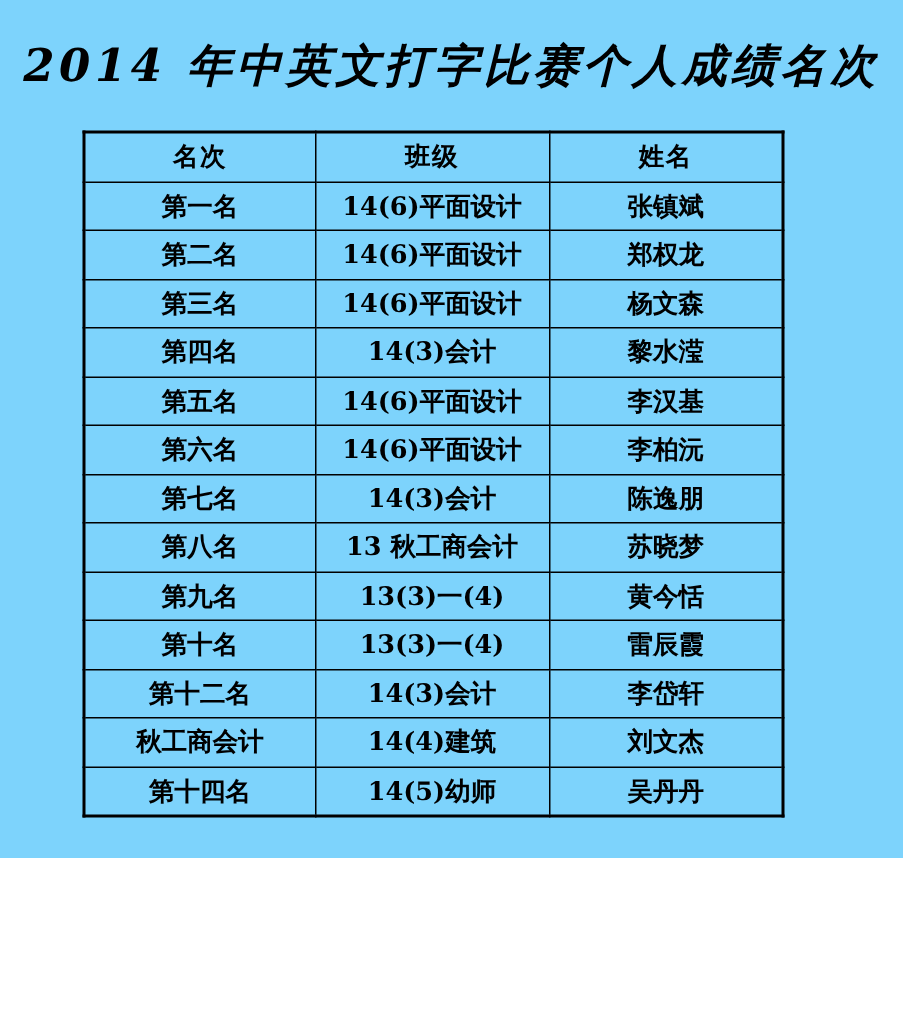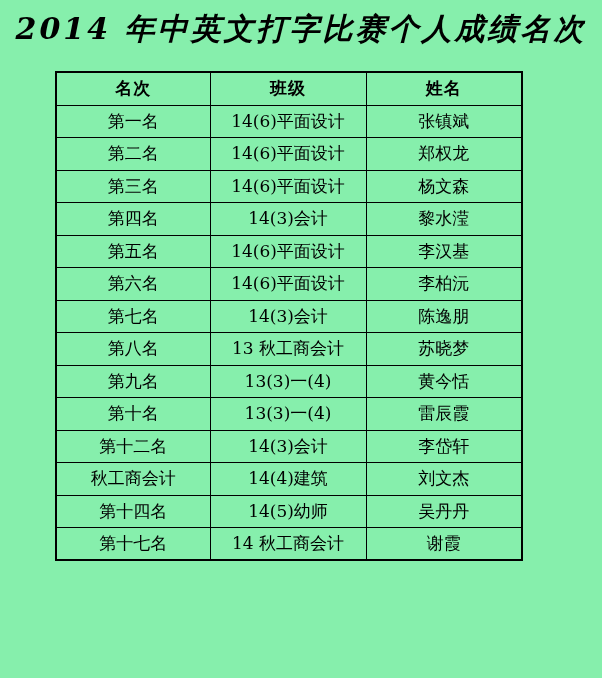--- a/index.html
+++ b/index.html
@@ -9,24 +9,24 @@
   }
   body {
     width: 602px;
     height: 678px;
     color: #000000;
     font-family: "DejaVu Serif", "Liberation Serif", serif;
     overflow: hidden;
   }
   .page {
     width: 602px;
-    height: 678px;
-    background: #86efac;
+    height: 572px;
+    background: #7dd3fc;
     box-sizing: border-box;
-    padding-top: 8px;
+    padding-top: 24px;
   }
   .title {
     text-align: center;
     font-size: 30px;
     line-height: 42px;
     font-weight: bold;
     font-style: italic;
     letter-spacing: 3px;
     white-space: nowrap;
   }
@@ -39,20 +39,21 @@
   }
   table.results th,
   table.results td {
     border: 1px solid #000000;
     text-align: center;
     vertical-align: middle;
     padding: 0;
     font-size: 17px;
     overflow: hidden;
     white-space: nowrap;
+    font-weight: bold;
   }
   table.results thead tr { height: 33px; margin-top: 40px; }
   table.results tbody tr { height: 32.5px; }
   table.results th {
     font-weight: bold;
     letter-spacing: 1px;
   }
 </style>
 </head>
 <body>
@@ -132,20 +133,15 @@
       <tr>
         <td>秋工商会计</td>
         <td>14(4)建筑</td>
         <td>刘文杰</td>
       </tr>
       <tr>
         <td>第十四名</td>
         <td>14(5)幼师</td>
         <td>吴丹丹</td>
       </tr>
-      <tr>
-        <td>第十七名</td>
-        <td>14 秋工商会计</td>
-        <td>谢霞</td>
-      </tr>
     </tbody>
   </table>
 </div>
 
 </body></html>

